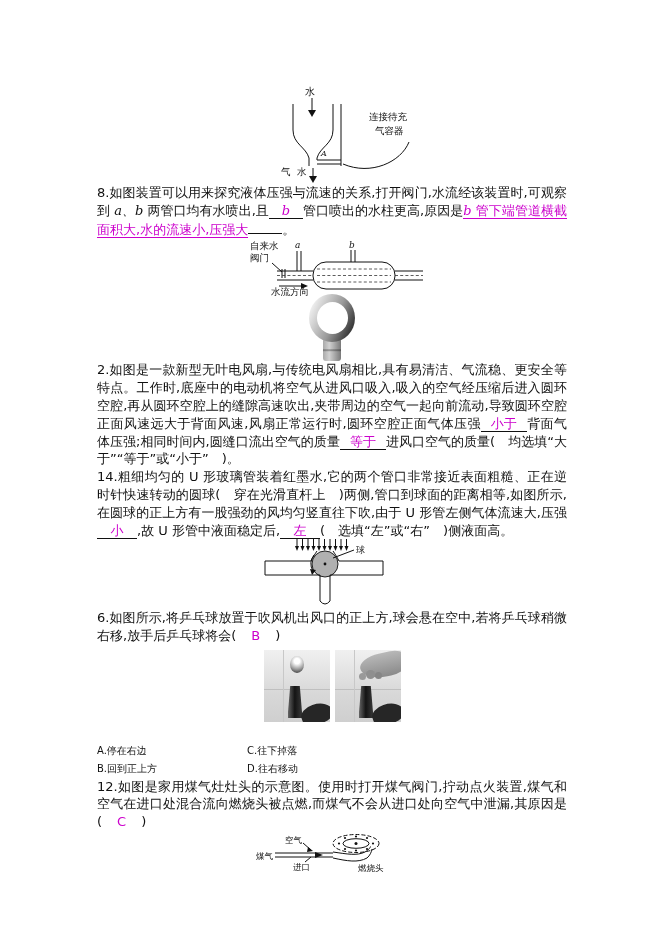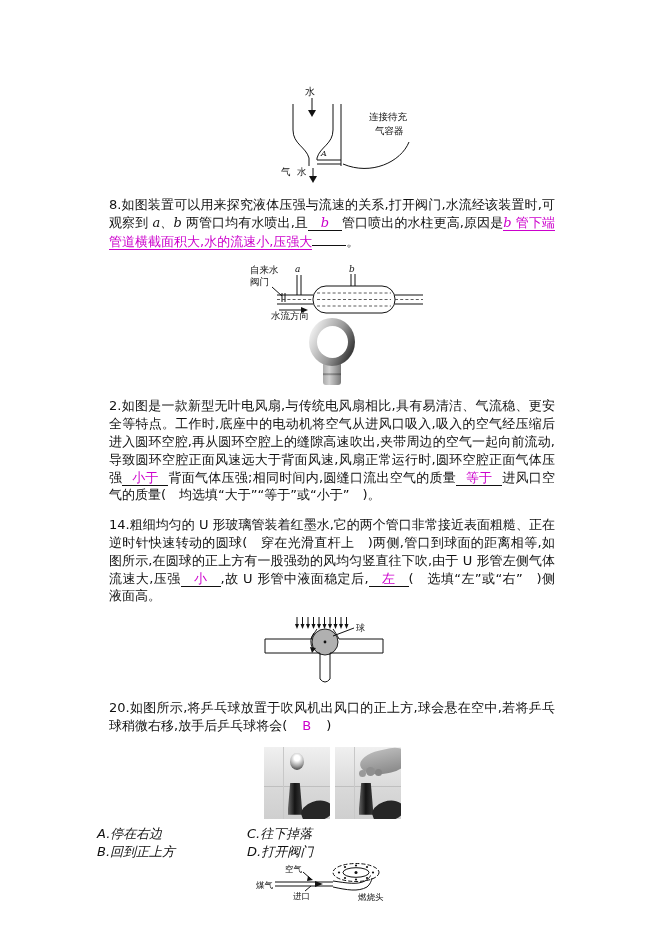--- a/index.html
+++ b/index.html
@@ -1,21 +1,21 @@
 <!DOCTYPE html>
 <html><head>
 <meta charset="utf-8">
 <style>
   html,body { margin:0; padding:0; background:#ffffff; }
   .page {
     position:relative; width:661px; height:935px; background:#ffffff; overflow:hidden;
     font-family:"DejaVu Sans","Liberation Sans",sans-serif; color:#111111;
   }
   .content { position:absolute; left:97px; top:0; width:470px; }
-  p.q { margin:12px; font-size:13px; line-height:17.8px; text-align:justify; }
+  p.q { margin:0; font-size:13px; line-height:17.8px; text-align:justify; }
   .var { font-family:"DejaVu Serif","Liberation Serif",serif; font-style:italic; }
   .ans { color:#cc00cc; }
   .blank {
     display:inline-block; border-bottom:1px solid #111; text-align:center;
     color:#cc00cc; line-height:14px; padding:0 4px;
   }
   .b34 { min-width:26px; } .b46 { min-width:38px; } .b40 { min-width:32px; }
   .uline { border-bottom:1px solid #cc00cc; }
   .tail { display:inline-block; width:34px; height:13px; border-bottom:1px solid #111; }
   .answer-letter { color:#cc00cc; padding:0 15px; }
@@ -50,22 +50,22 @@
   .dryer-body { position:absolute; bottom:-2px; right:-3px; width:32px; height:20px;
     background:#262626; border-radius:45% 55% 40% 40%; transform:rotate(-18deg); }
   .ball { position:absolute; top:6px; left:26px; width:14px; height:17px; border-radius:50%;
     background:radial-gradient(circle at 50% 30%,#ffffff 20%,#9a9a9a 60%,#2e2e2e 95%); }
   .hand { position:absolute; top:3px; right:-5px; width:46px; height:24px;
     background:linear-gradient(180deg,#b8b8b8,#8a8a8a);
     border-radius:55% 35% 45% 65%; transform:rotate(-12deg); }
   .finger { position:absolute; top:20px; right:26px; width:9px; height:9px; background:#8f8f8f;
     border-radius:50%; box-shadow:-8px 2px 0 -1px #999, 8px 1px 0 -1px #868686; }
 
-  .options { display:grid; grid-template-columns:150px auto; margin-top:6px;
-    font-size:13px; line-height:17.8px; width:320px;font-style:italic; }
+  .options { display:grid; grid-template-columns:150px auto; margin-top:20px;
+    font-size:10px; line-height:17.8px; width:320px; }
   .q12p { margin-top:2px; }
   .lastline { margin-top:7px; }
 </style>
 </head>
 <body>
 
 <div class="page">
   <div class="content">
 
     <svg class="diagram funnel-svg" width="240" height="100" viewBox="0 0 240 100">
@@ -144,21 +144,21 @@
       <line class="thin" x1="74" y1="19" x2="95" y2="11"></line>
       <text x="97" y="14" font-size="9">球</text>
       <path class="thin" d="M 6 22 H 52 M 6 22 V 36 M 6 36 H 61"></path>
       <path class="thin" d="M 52 22 C 54 18 56 15 58 12"></path>
       <path class="thin" d="M 124 22 H 80 M 124 22 V 36 M 124 36 H 71"></path>
       <path class="thin" d="M 80 22 C 78 18 76 15 74 12"></path>
       <path class="thin" d="M 61 36 V 62 M 71 36 V 62"></path>
       <path class="thin" d="M 61 62 Q 66 68 71 62"></path>
     </svg>
 
-    <p class="q"><span>20.如图所示,将乒乓球放置于吹风机出风口的正上方,球会悬在空中,若将乒乓球稍微右移,放手后乒乓球将会(</span><span class="answer-letter">B</span><span>)</span></p>
+    <p class="q"><span>6.如图所示,将乒乓球放置于吹风机出风口的正上方,球会悬在空中,若将乒乓球稍微右移,放手后乒乓球将会(</span><span class="answer-letter">B</span><span>)</span></p>
 
     <div class="photos">
       <div class="photo">
         <div class="tile-h"></div>
         <div class="tile-v"></div>
         <div class="ball"></div>
         <div class="dryer-nozzle"></div>
         <div class="dryer-body"></div>
       </div>
       <div class="photo">
@@ -168,23 +168,24 @@
         <div class="finger"></div>
         <div class="dryer-nozzle"></div>
         <div class="dryer-body"></div>
       </div>
     </div>
 
     <div class="options">
       <span>A.停在右边</span>
       <span>C.往下掉落</span>
       <span>B.回到正上方</span>
-      <span>D.打开阀门</span>
+      <span>D.往右移动</span>
     </div>
 
+    <p class="q q12p"><span>12.如图是家用煤气灶灶头的示意图。使用时打开煤气阀门,拧动点火装置,煤气和空气在进口处混合流向燃烧头被点燃,而煤气不会从进口处向空气中泄漏,其原因是(</span><span class="answer-letter">C</span><span>)</span></p>
 
     <svg class="diagram stove-svg" width="140" height="44" viewBox="0 0 140 44">
       <text x="30" y="9" font-size="8.5">空气</text>
       <line class="thin" x1="48" y1="9" x2="56" y2="16"></line>
       <polygon class="fillb" points="53,13 58,17 52,18"></polygon>
       <text x="1" y="25" font-size="8.5">煤气</text>
       <path class="thin" d="M 20 19 H 78 M 20 23 H 78"></path>
       <polygon class="fillb" points="60,18 60,24 68,21"></polygon>
       <text x="38" y="36" font-size="8.5">进口</text>
       <line class="thin" x1="50" y1="28" x2="56" y2="23"></line>

